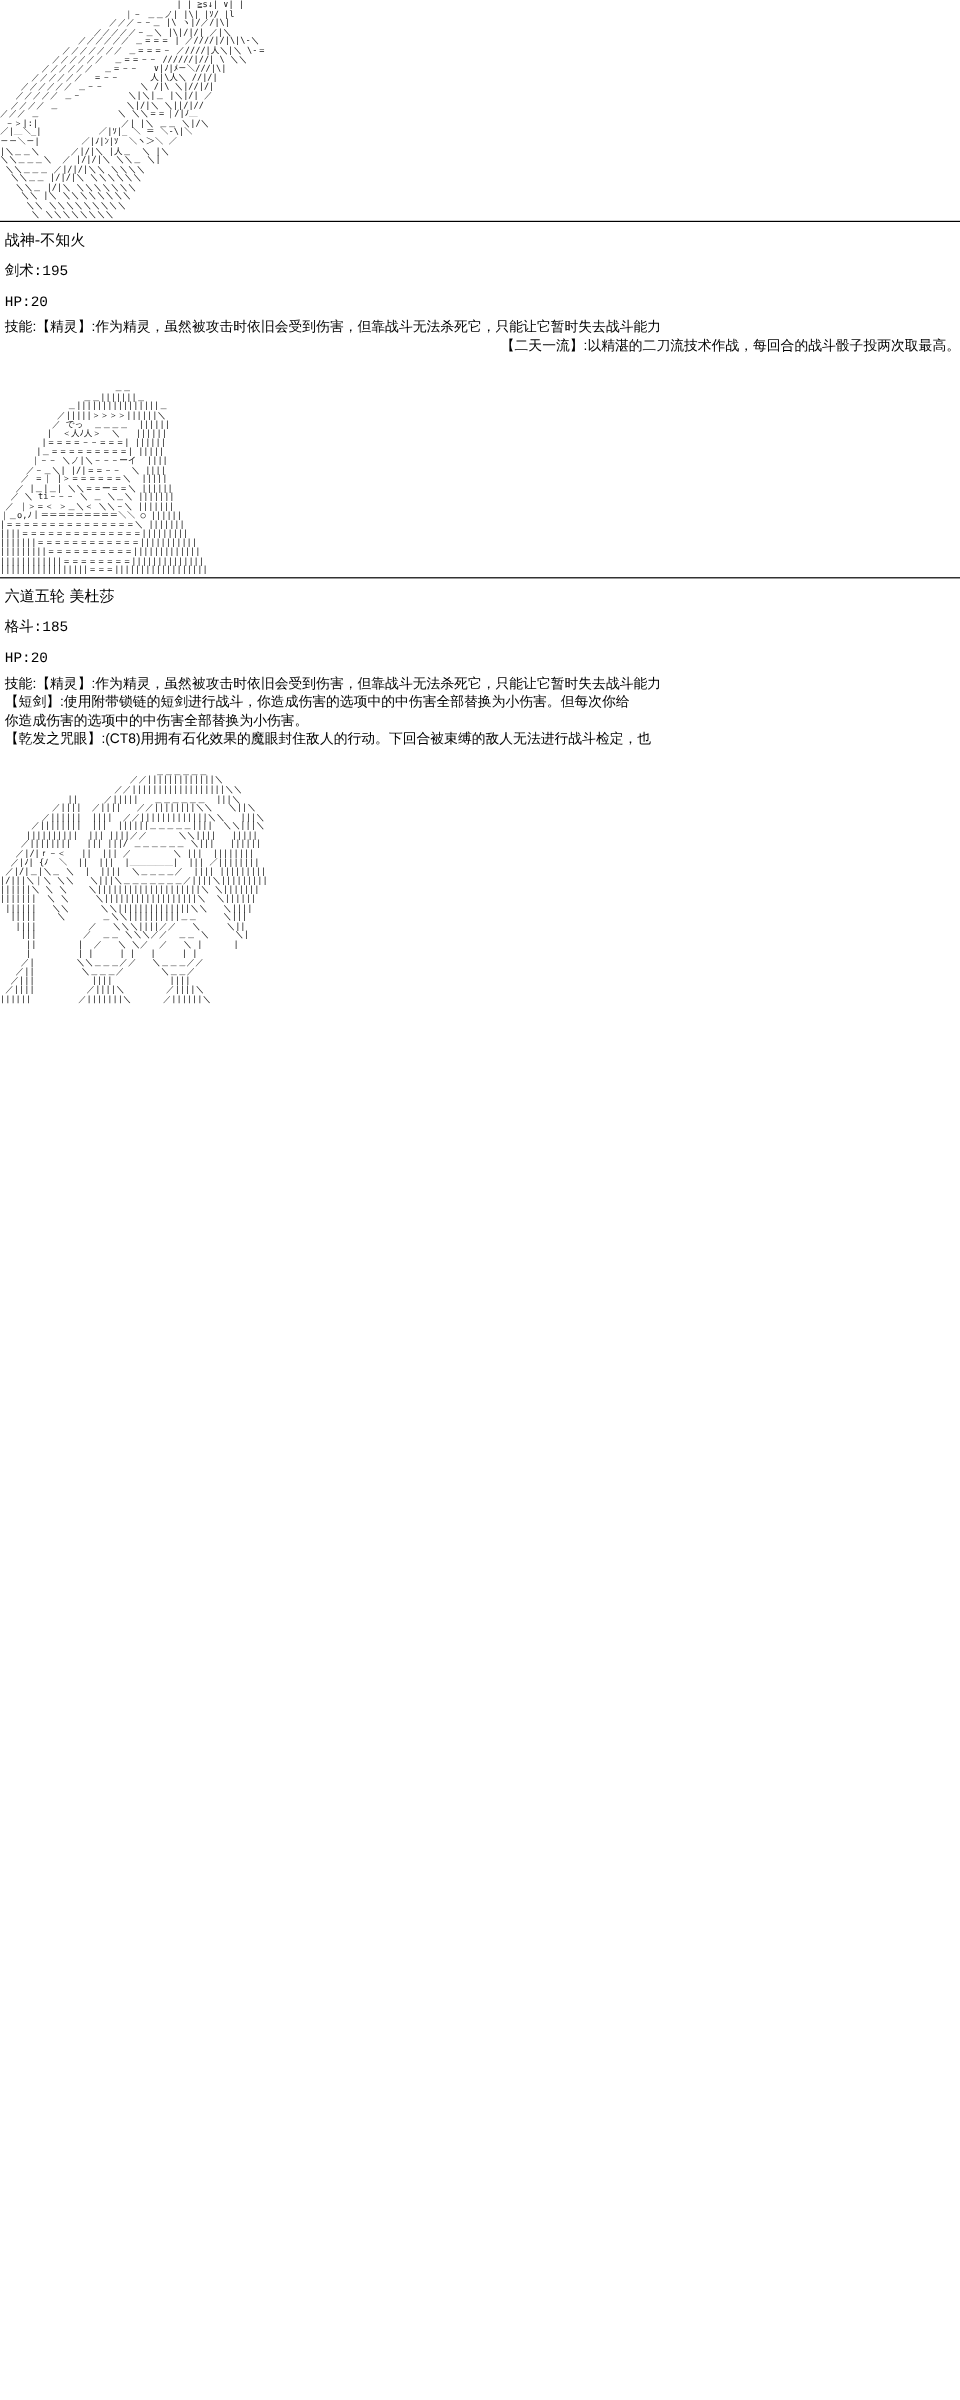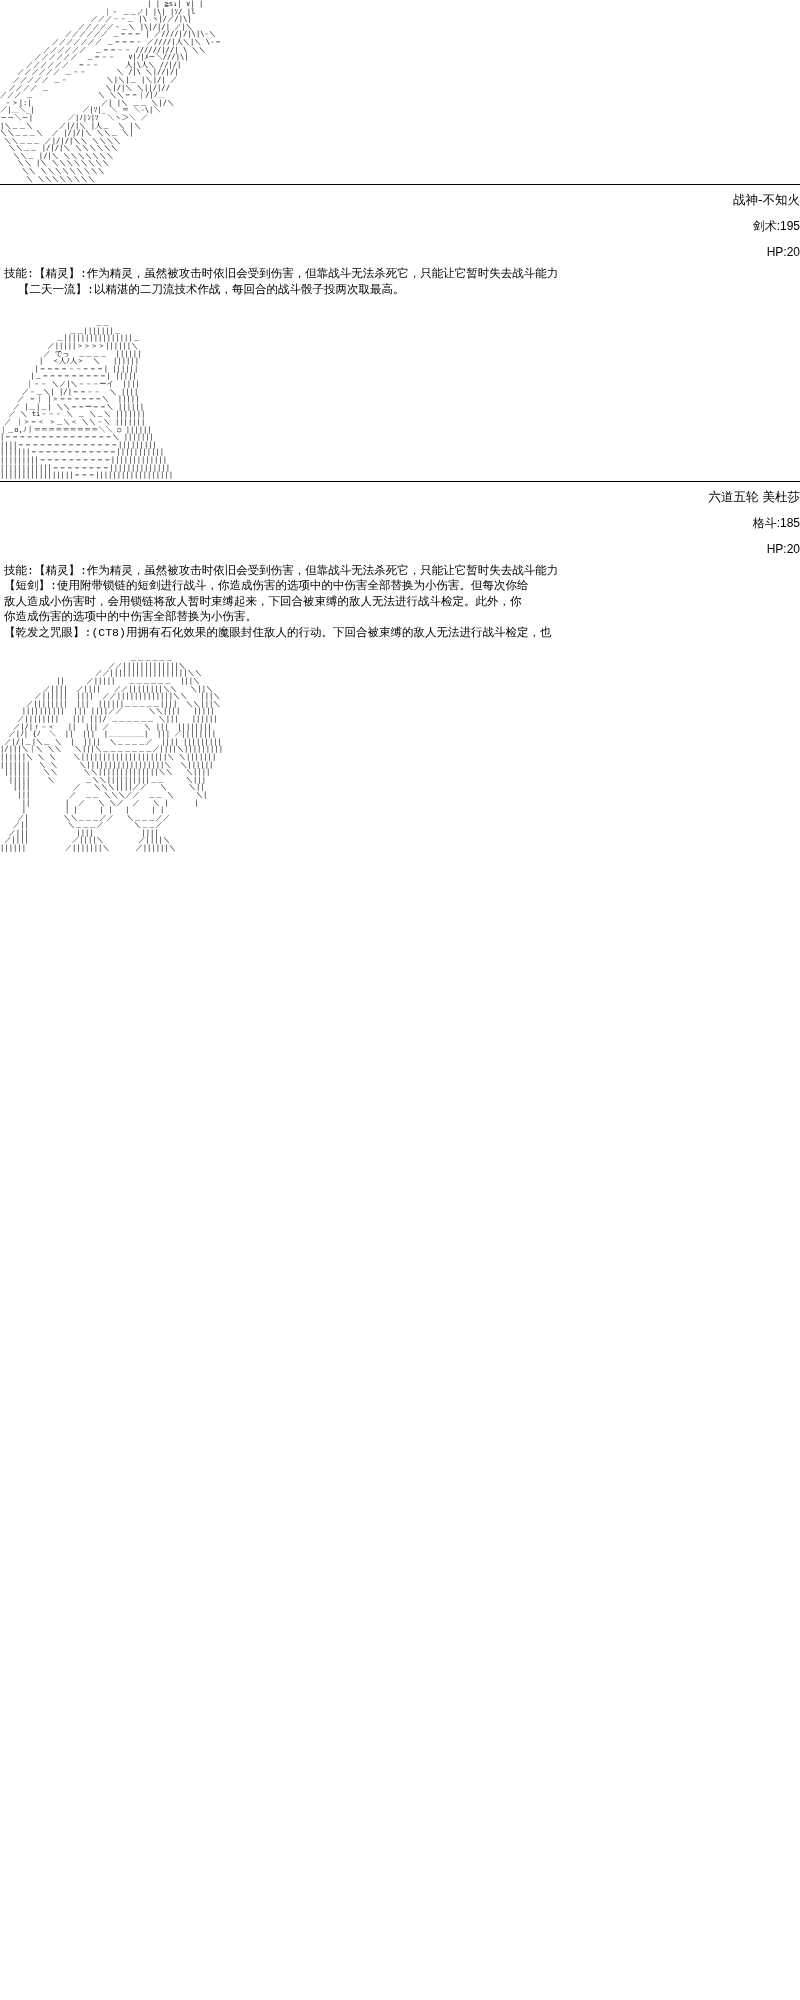--- a/index.html
+++ b/index.html
@@ -41,41 +41,40 @@
     border: 0;
     border-top: 1px solid #000000;
     margin: 2px 0 4px 0;
     width: 800px;
   }
   .char-name {
     font-size: 12.5px;
     line-height: 17px;
     padding: 2px 0 0 4px;
     font-family: "DejaVu Sans", sans-serif;
-    text-align: right;
   }
   .stat-line {
     font-size: 12px;
     line-height: 16px;
     padding: 4px 0 0 4px;
-    font-family: Liberation Sans, sans-serif;
-    text-align: right;
+    font-family: Liberation Mono, monospace;
   }
   .skills {
     font-size: 11.5px;
     line-height: 15.5px;
     padding: 6px 0 0 4px;
-    font-family: Liberation Mono, monospace;
+    font-family: Liberation Sans, sans-serif;
   }
   .skill-row {
     padding-left: 0;
     text-indent: 0;
   }
   .skill-row.indent {
     padding-left: 14px;
+    text-align: right;
   }
   .spacer-sm { height: 6px; }
   .spacer-md { height: 14px; }
   .spacer-lg { height: 22px; }
 </style>
 </head>
 <body>
 
 <div class="page">
 
@@ -146,21 +145,20 @@
     </div>
     <hr class="divider">
     <div class="char-name">六道五轮 美杜莎</div>
     <div class="spacer-sm"></div>
     <div class="stat-line">格斗:185</div>
     <div class="spacer-sm"></div>
     <div class="stat-line">HP:20</div>
     <div class="skills">
       <div class="skill-row"><span>技能:</span><span>【精灵】:作为精灵，虽然被攻击时依旧会受到伤害，但靠战斗无法杀死它，只能让它暂时失去战斗能力</span></div>
       <div class="skill-row">【短剑】:使用附带锁链的短剑进行战斗，你造成伤害的选项中的中伤害全部替换为小伤害。但每次你给</div>
-      <div class="skill-row">敌人造成小伤害时，会用锁链将敌人暂时束缚起来，下回合被束缚的敌人无法进行战斗检定。此外，你</div>
       <div class="skill-row">你造成伤害的选项中的中伤害全部替换为小伤害。</div>
       <div class="skill-row">【乾发之咒眼】:(CT8)用拥有石化效果的魔眼封住敌人的行动。下回合被束缚的敌人无法进行战斗检定，也</div>
     </div>
   </div>
 
   <div class="spacer-md"></div>
 
   <div class="entry">
     <div class="art-wrap">
       <pre class="ascii-art">                              ＿＿＿＿＿＿

